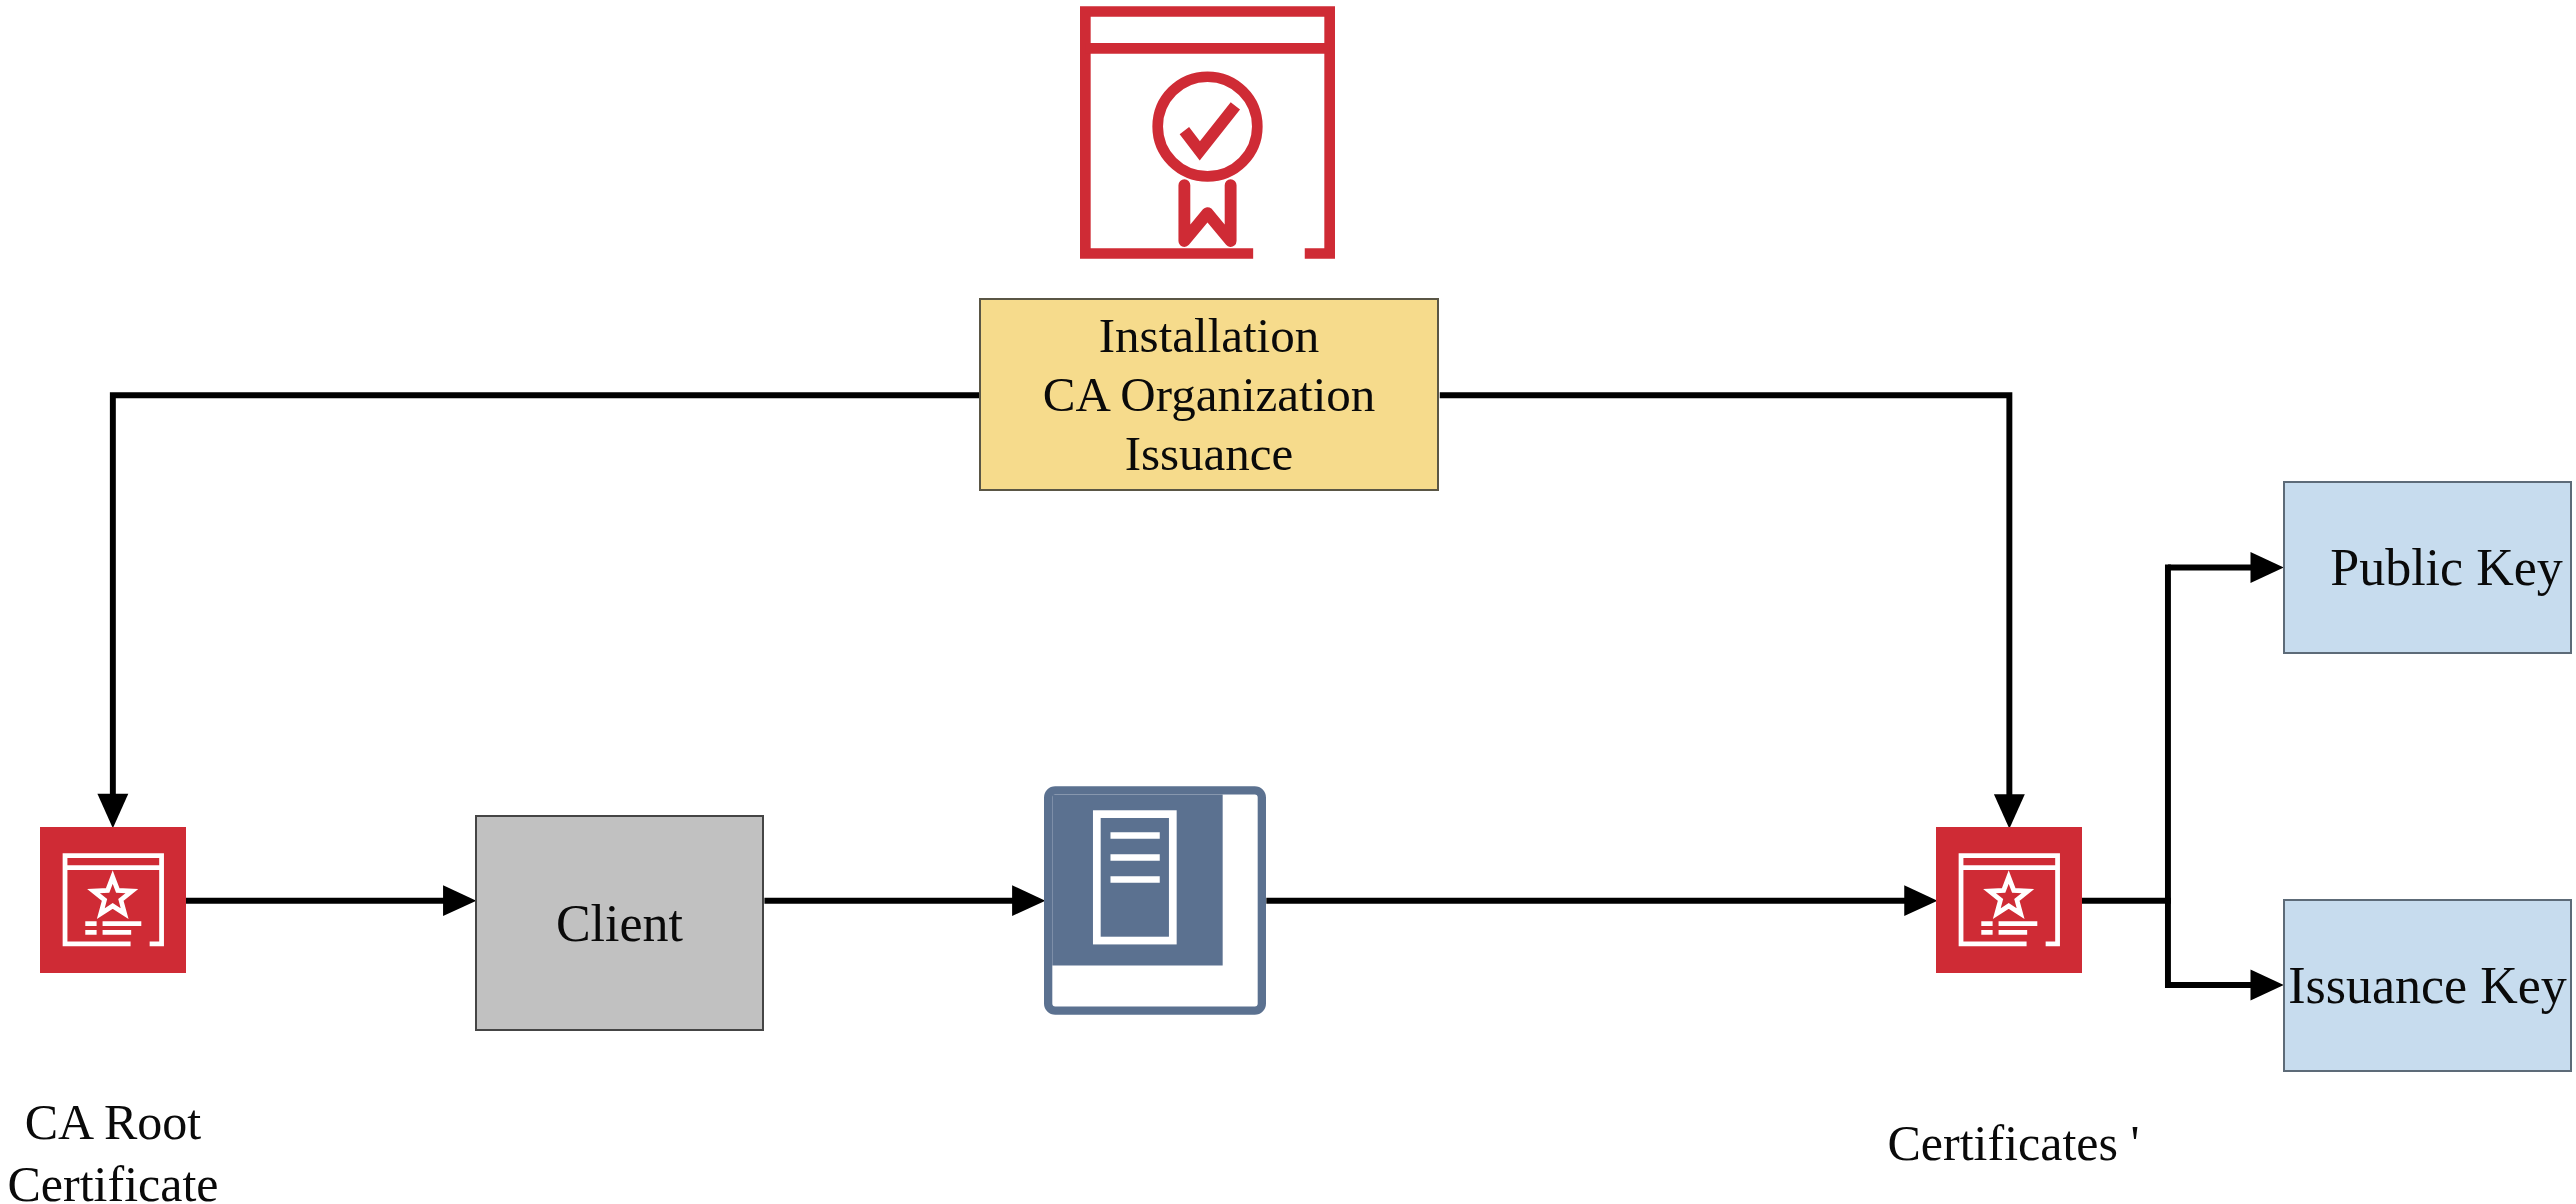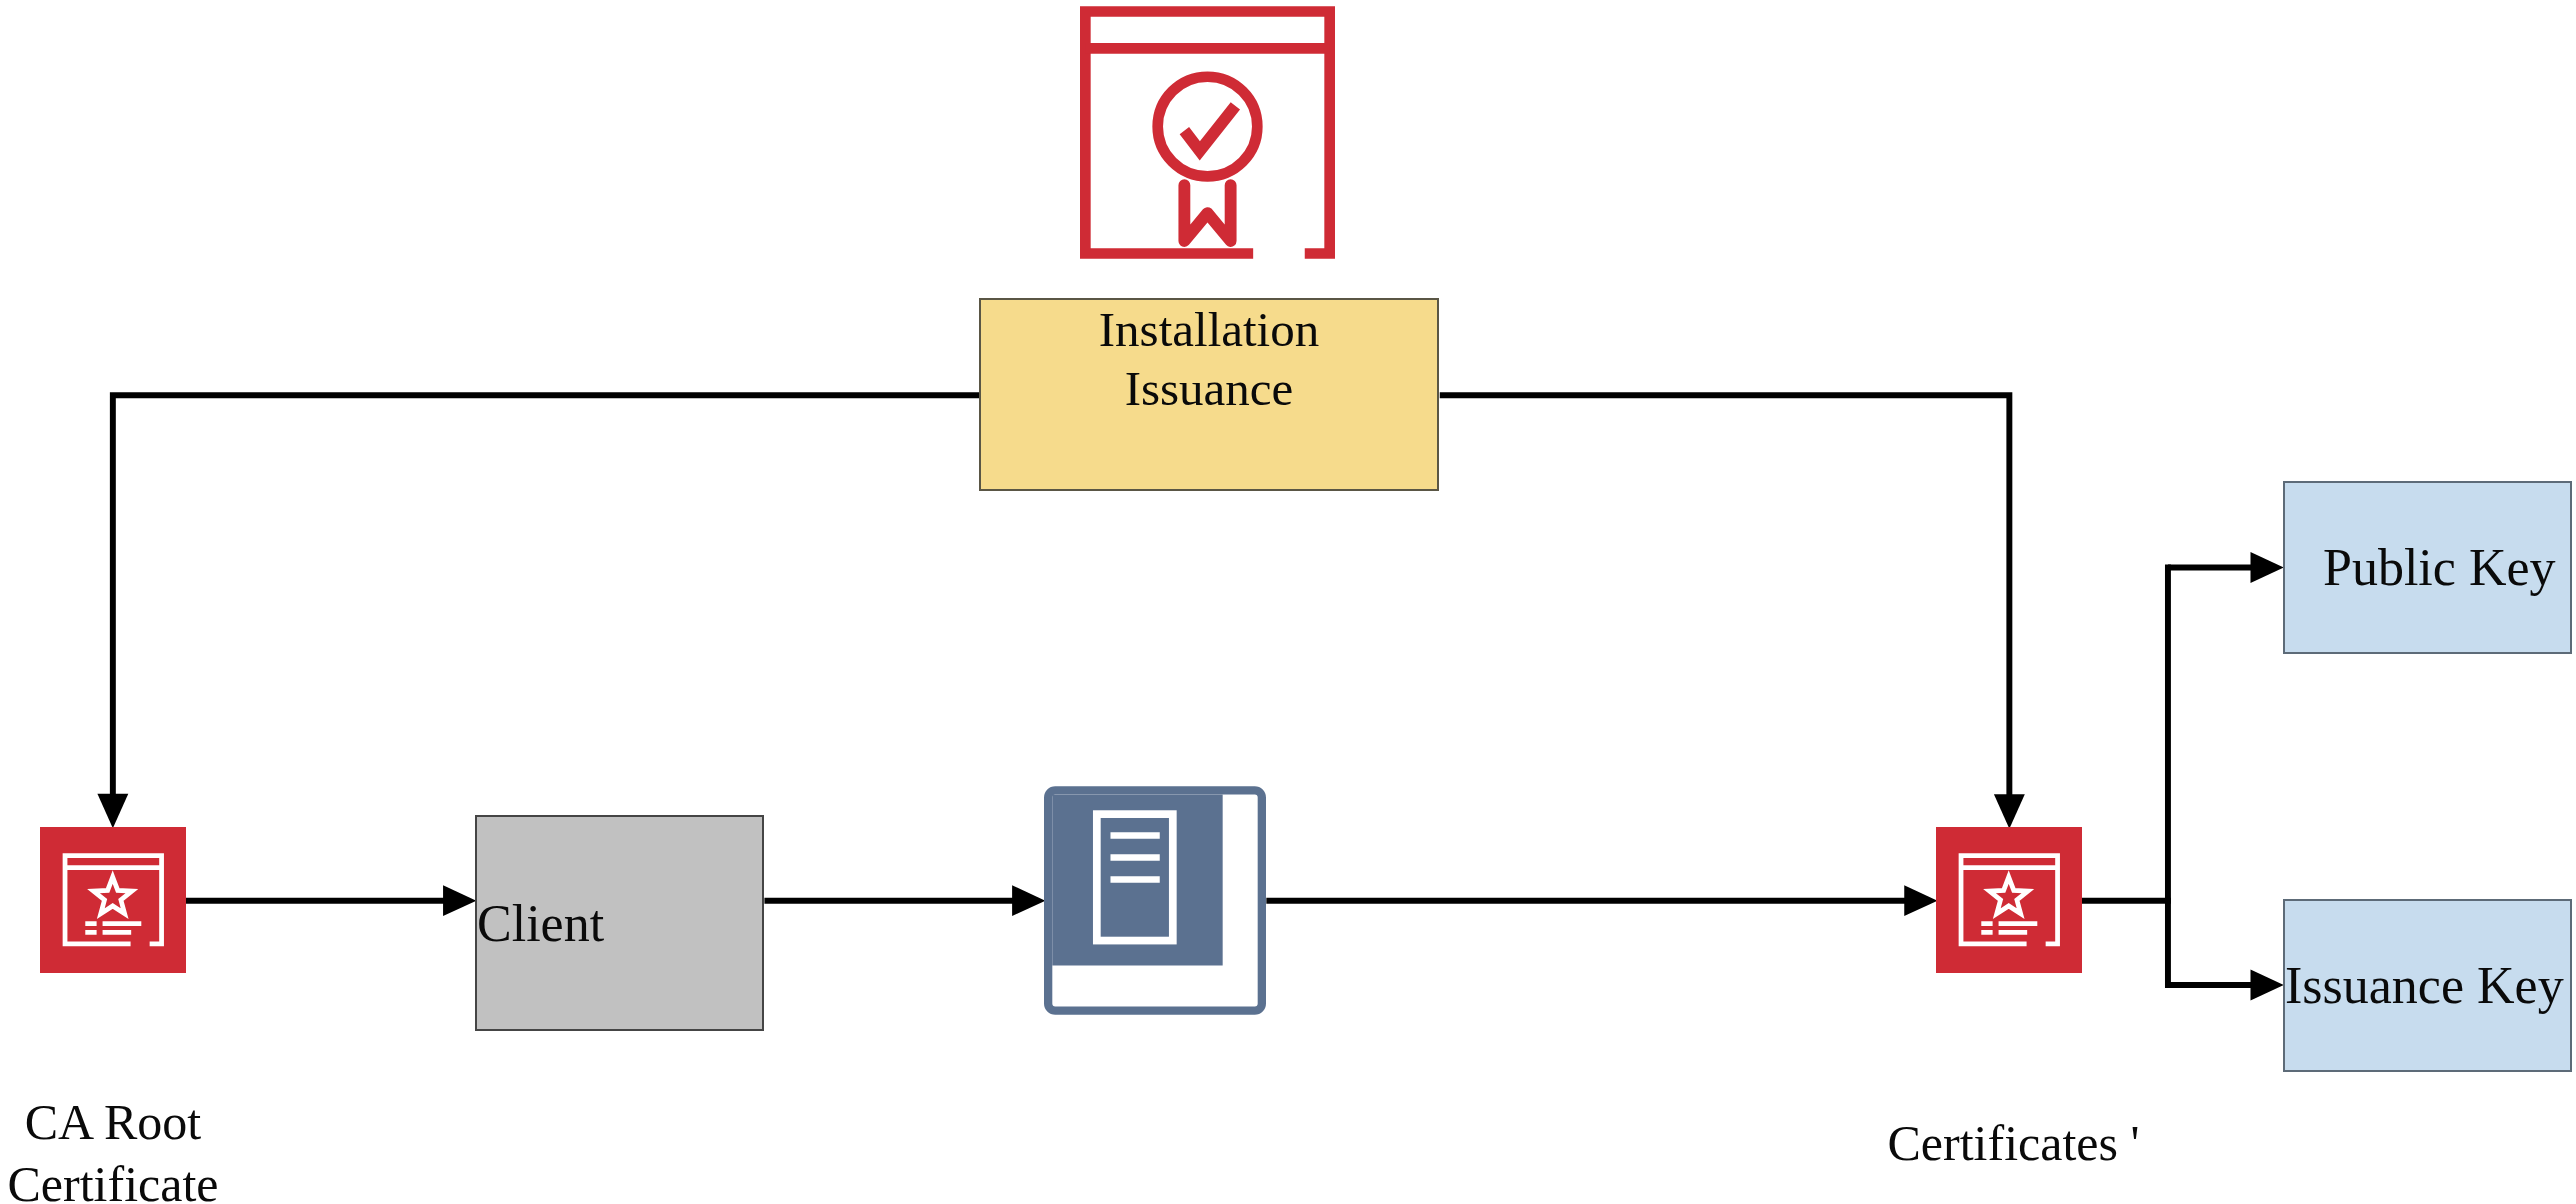--- a/index.html
+++ b/index.html
@@ -6,21 +6,21 @@
   .canvas{
     position:relative;
     width:2576px;height:1205px;
     background:#ffffff;
     font-family:"Liberation Serif","DejaVu Serif",serif;
     color:#0a0a0a;
     overflow:hidden;
   }
   .abs{position:absolute;}
   .node-box{
-    display:flex;align-items:center;
+    display:flex;align-items:center;justify-content:center;
     box-sizing:border-box;text-align:center;
   }
   .yellow-box{
     left:979px;top:298px;width:460px;height:193px;
     background:#f6db8c;border:2.4px solid #5a5645;
     flex-direction:column;
     font-size:49px;line-height:59px;
   }
   .client-box{
     left:475px;top:815px;width:289px;height:216px;
@@ -86,20 +86,21 @@
       <path d="M292,419 H9 V11 H421 V419 H379" stroke-width="18"></path>
       <path d="M9,73 H421" stroke-width="18"></path>
       <circle cx="215" cy="205" r="84" stroke-width="18"></circle>
       <path d="M176,212 L202,246 L262,170" stroke-width="20"></path>
       <path d="M176,304 V398 L215,351 L254,398 V304" stroke-width="20" stroke-linecap="round" stroke-linejoin="round"></path>
     </g>
   </svg>
 
   <div class="abs node-box yellow-box">
     <span>Installation</span>
+    <span>CA Organization</span>
     <span>Issuance</span>
   </div>
 
   <svg class="abs" style="left:40px;top:827px;" width="146" height="146" viewBox="0 0 245 245">
     <rect x="0" y="0" width="245" height="245" fill="#cf2b35"></rect>
     <g stroke="#ffffff" stroke-width="8" fill="none">
       <path d="M152,196 H42 V48 H204 V196 H184"></path>
       <path d="M42,68 H204"></path>
       <path d="M122,84 L130.5,106.3 L154.3,107.5 L135.8,122.5 L142,145.5 L122,132.5
                L102,145.5 L108.2,122.5 L89.7,107.5 L113.5,106.3 Z"></path>

